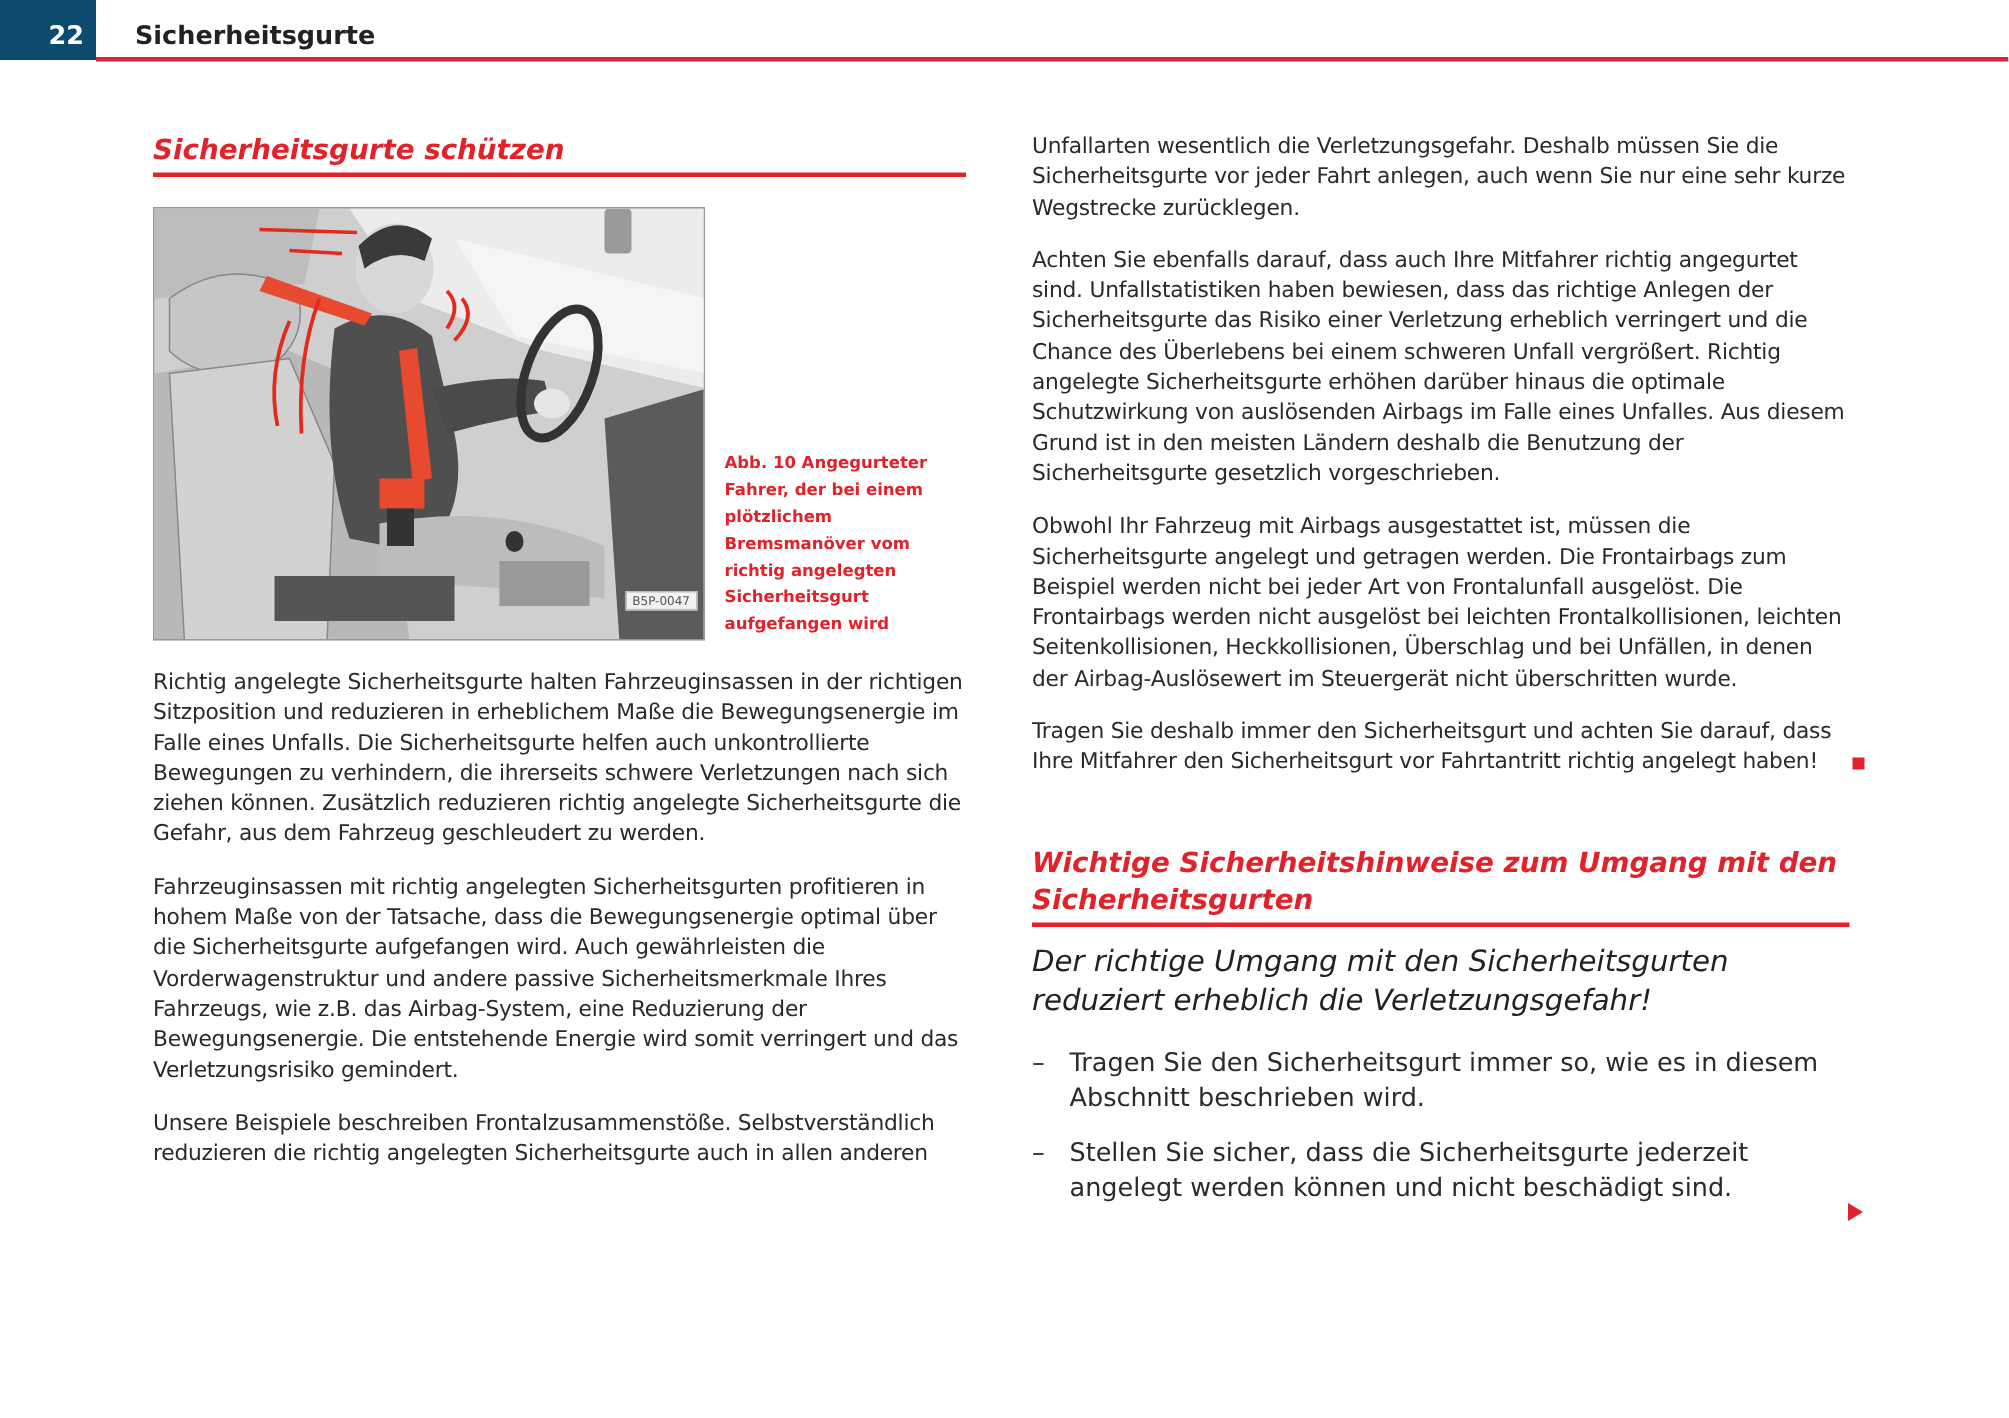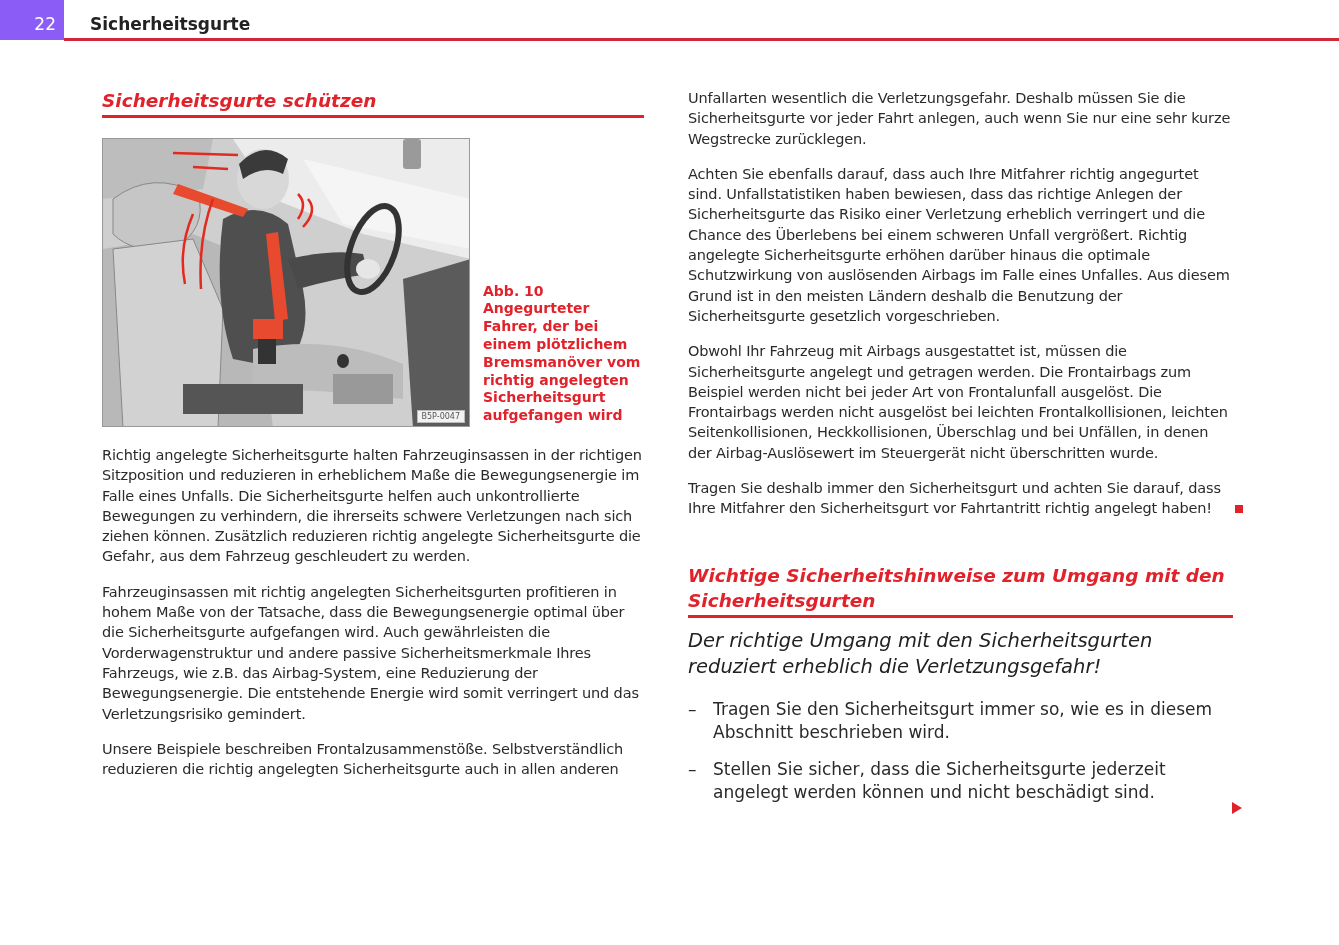--- a/index.html
+++ b/index.html
@@ -1,21 +1,21 @@
 <!DOCTYPE html>
 <html><head>
 <meta charset="utf-8">
 <style>
   * { margin: 0; padding: 0; box-sizing: border-box; }
   html, body { width: 1339px; height: 945px; background: #ffffff; overflow: hidden; }
   body { position: relative; font-family: "DejaVu Sans", "Liberation Sans", sans-serif; color: #2a2a2a; }
 
   .page-num-box {
     position: absolute; left: 0; top: 0; width: 64px; height: 40px;
-    background: #8b5cf6; color: #fff; font-weight: normal; font-size: 17px;
+    background: #0c4a6e; color: #fff; font-weight: bold; font-size: 17px;
     display: flex; align-items: center; justify-content: flex-end; padding-right: 8px;
     padding-top: 8px;
   }
   .header-title {
     position: absolute; left: 90px; top: 14px; font-size: 17px; font-weight: bold; color: #222;
   }
   .header-rule {
     position: absolute; left: 64px; top: 38px; width: 1275px; height: 3px; background: #d0283a;
   }
 
@@ -33,24 +33,24 @@
   .body-text { font-size: 14.5px; line-height: 20.3px; color: #2a2a2a; letter-spacing: -0.15px; }
   .para { margin-bottom: 15px; }
 
   .figure-row { display: flex; margin-top: 20px; align-items: flex-end; }
   .figure {
     width: 368px; height: 289px; position: relative; overflow: hidden;
     border: 1px solid #999; background: #d9d9d9;
   }
   .caption {
     margin-left: 13px; width: 160px; color: #e2222b; font-weight: bold;
-    font-size: 14px; line-height: 17.8px; margin-bottom: 2px;
+    font-size: 11px; line-height: 17.8px; margin-bottom: 2px;
   }
   .fig-code {
-    position: absolute; right: 4px; bottom: 3px; background: #f2f2f2; color: #555;
+    position: absolute; right: 4px; bottom: 19px; background: #f2f2f2; color: #555;
     font-size: 8px; padding: 1px 4px; border: 1px solid #bbb;
   }
 
   .end-mark { display: inline-block; width: 8px; height: 8px; background: #e2222b; }
   .bullet { display: flex; font-size: 17px; line-height: 23px; margin-bottom: 14px; color: #2a2a2a; }
   .bullet .dash { width: 25px; flex-shrink: 0; }
   .next-arrow {
     position: absolute; left: 1232px; top: 802px; width: 0; height: 0;
     border-top: 6px solid transparent; border-bottom: 6px solid transparent; border-left: 10px solid #e2222b;
   }

